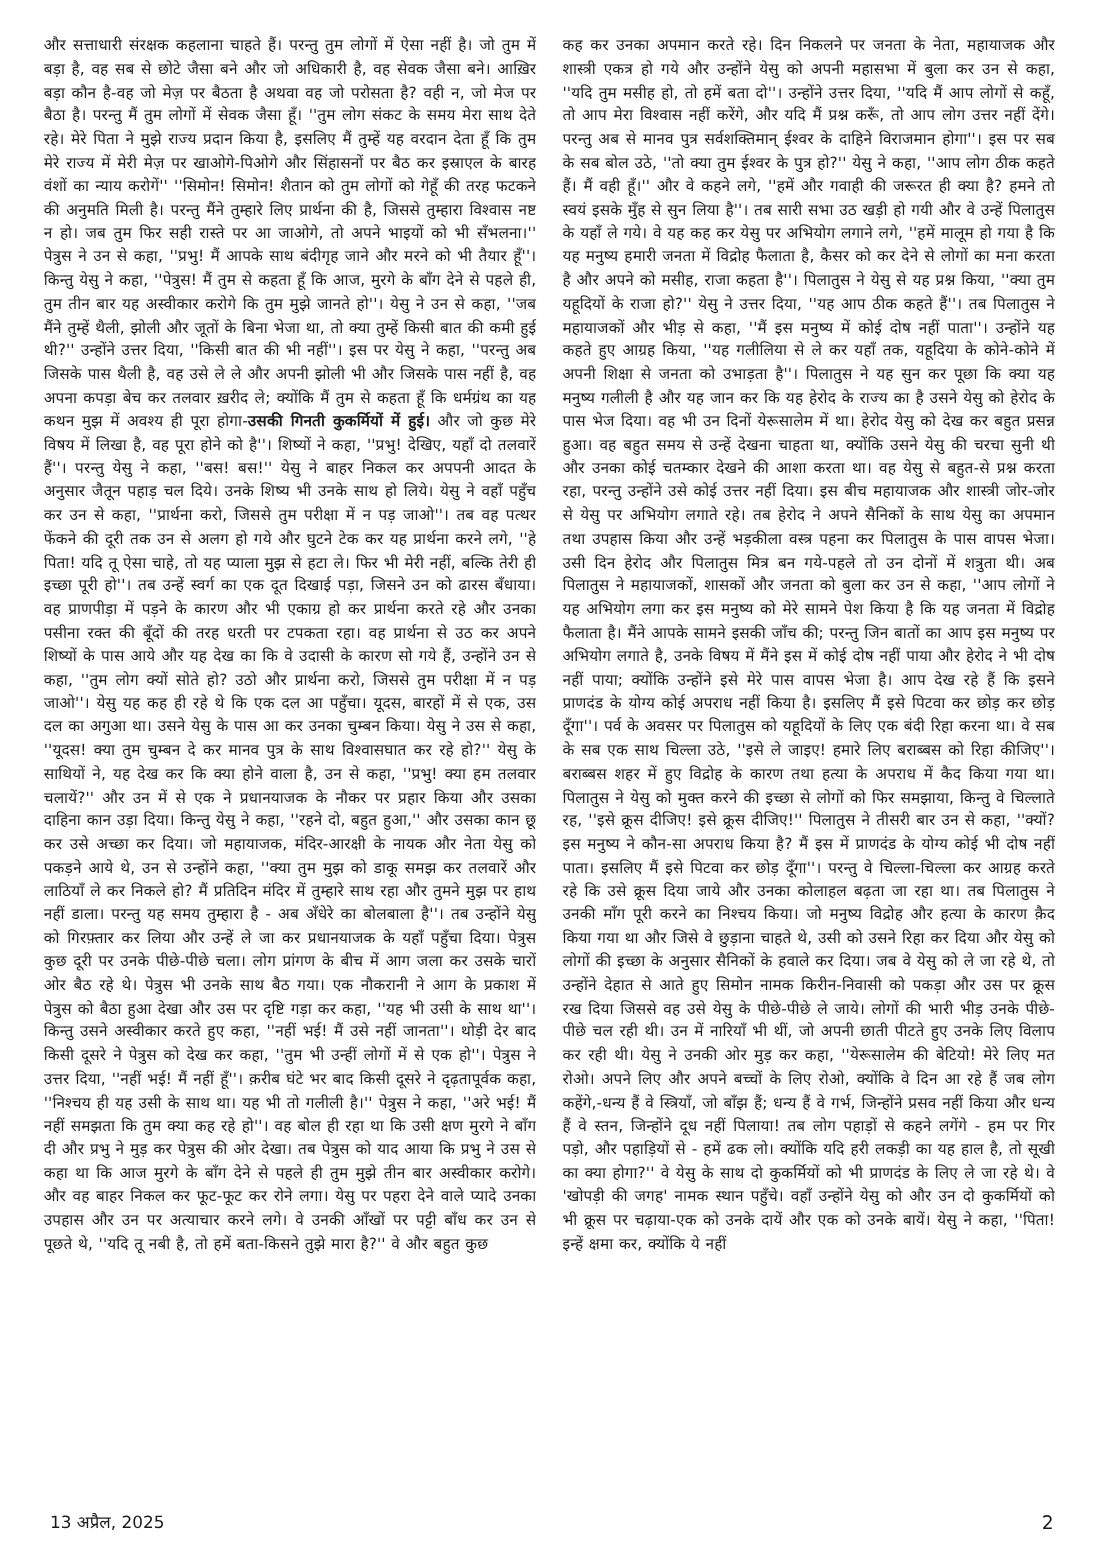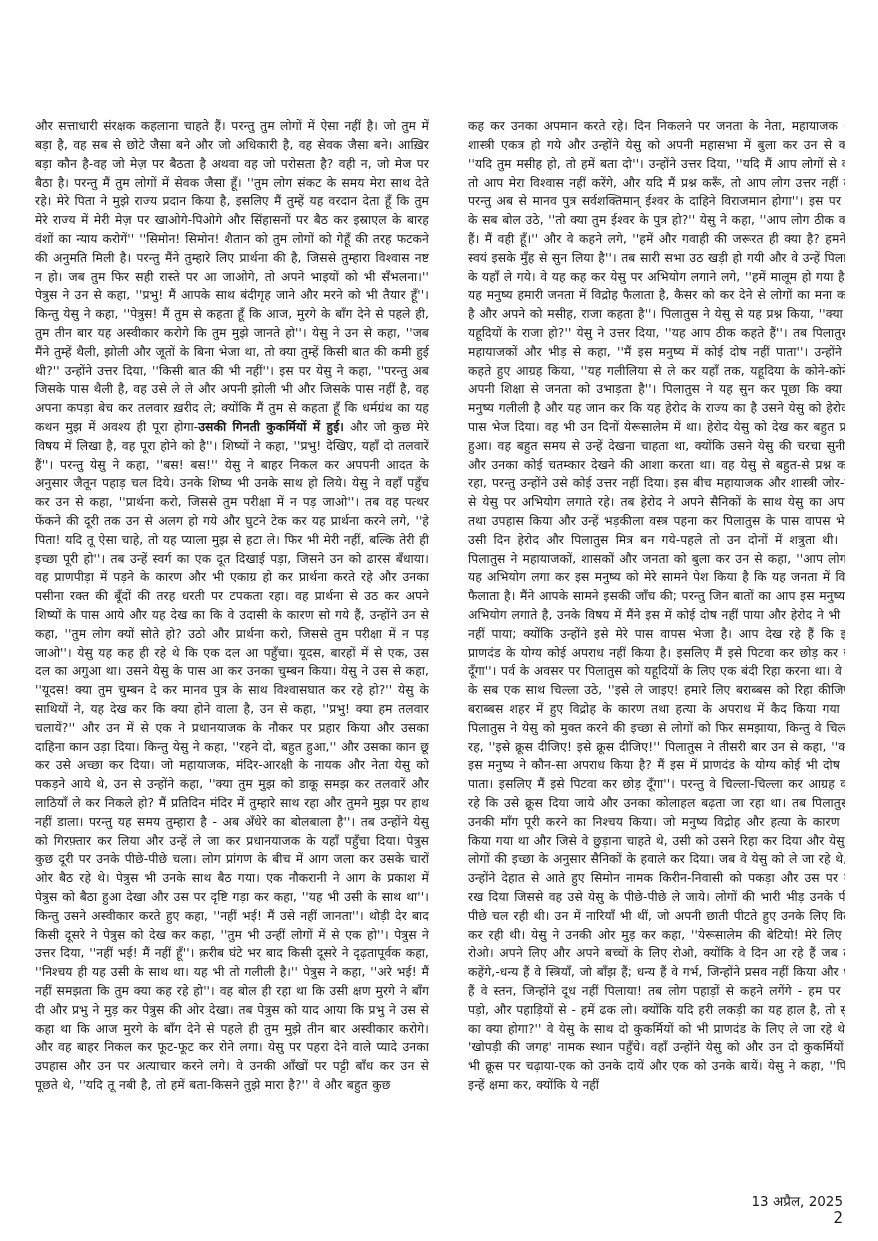--- a/index.html
+++ b/index.html
@@ -17,43 +17,41 @@
     box-sizing: border-box;
     width: 878px;
     height: 1241px;
     padding: 27px 33px 12px 35px;
     display: flex;
     flex-direction: column;
     background: #ffffff;
   }
   .columns {
     display: flex;
-    gap: 39px;
+    gap: 21px;
     flex: 1 1 auto;
     overflow: hidden;
-    align-items: center;
   }
   .col {
     width: 394px;
     min-width: 394px;
     text-align: justify;
     font-size: 12.3px;
     line-height: 18.8px;
     letter-spacing: 0.1px;
     word-spacing: 0.5px;
     overflow: hidden;
   }
   .bold { font-weight: bold; }
   .footer {
     display: flex;
     align-items: flex-end;
     padding: 8px 2px 2px 5px;
     font-size: 13.5px;
     line-height: 17px;
-    flex-direction: column;
   }
   .footer .fd { flex: 1 1 0; text-align: left; }
   .footer .fp { flex: 0 0 auto; text-align: center; font-size: 15px; }
   .footer .ft { flex: 1 1 0; text-align: right; }
 </style>
 </head>
 <body>
 
 <div class="page">
   <div class="columns">

